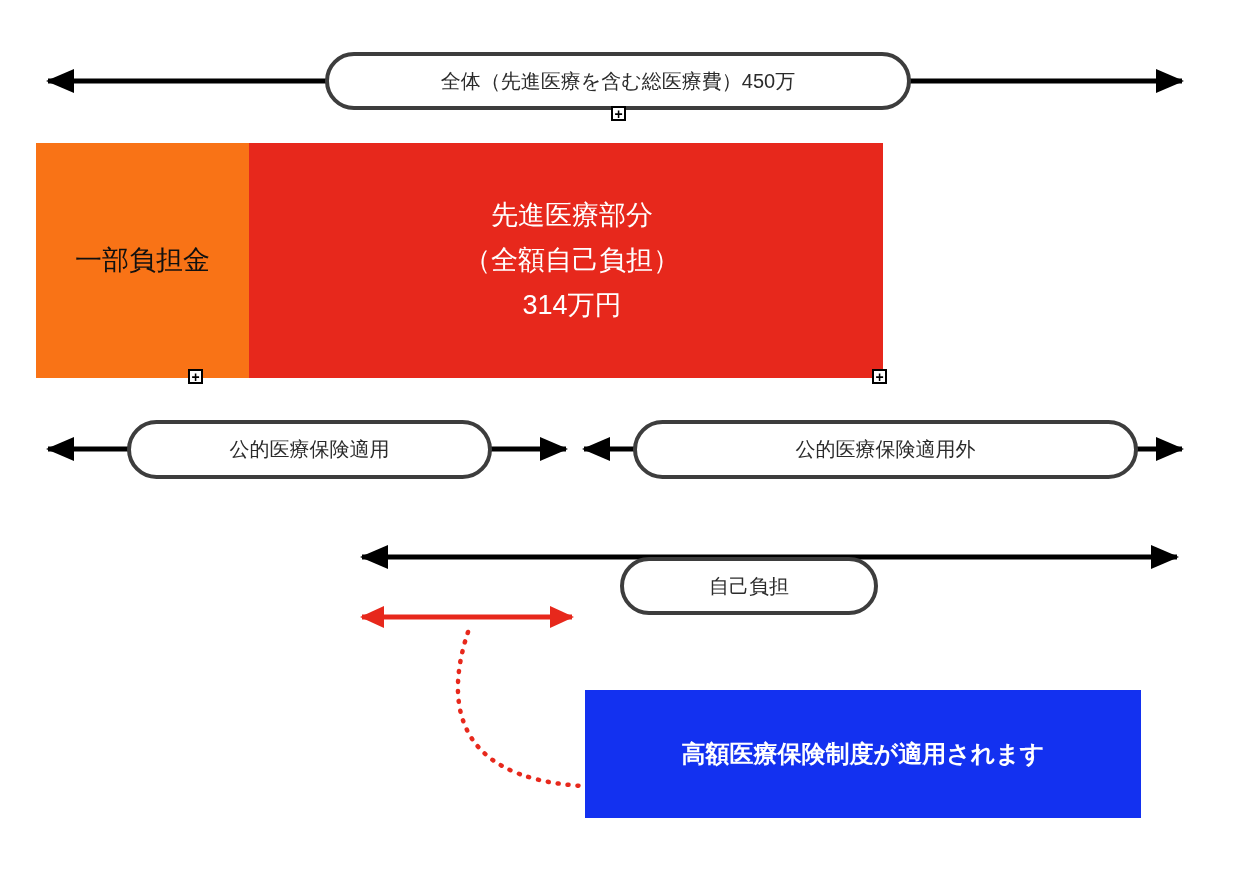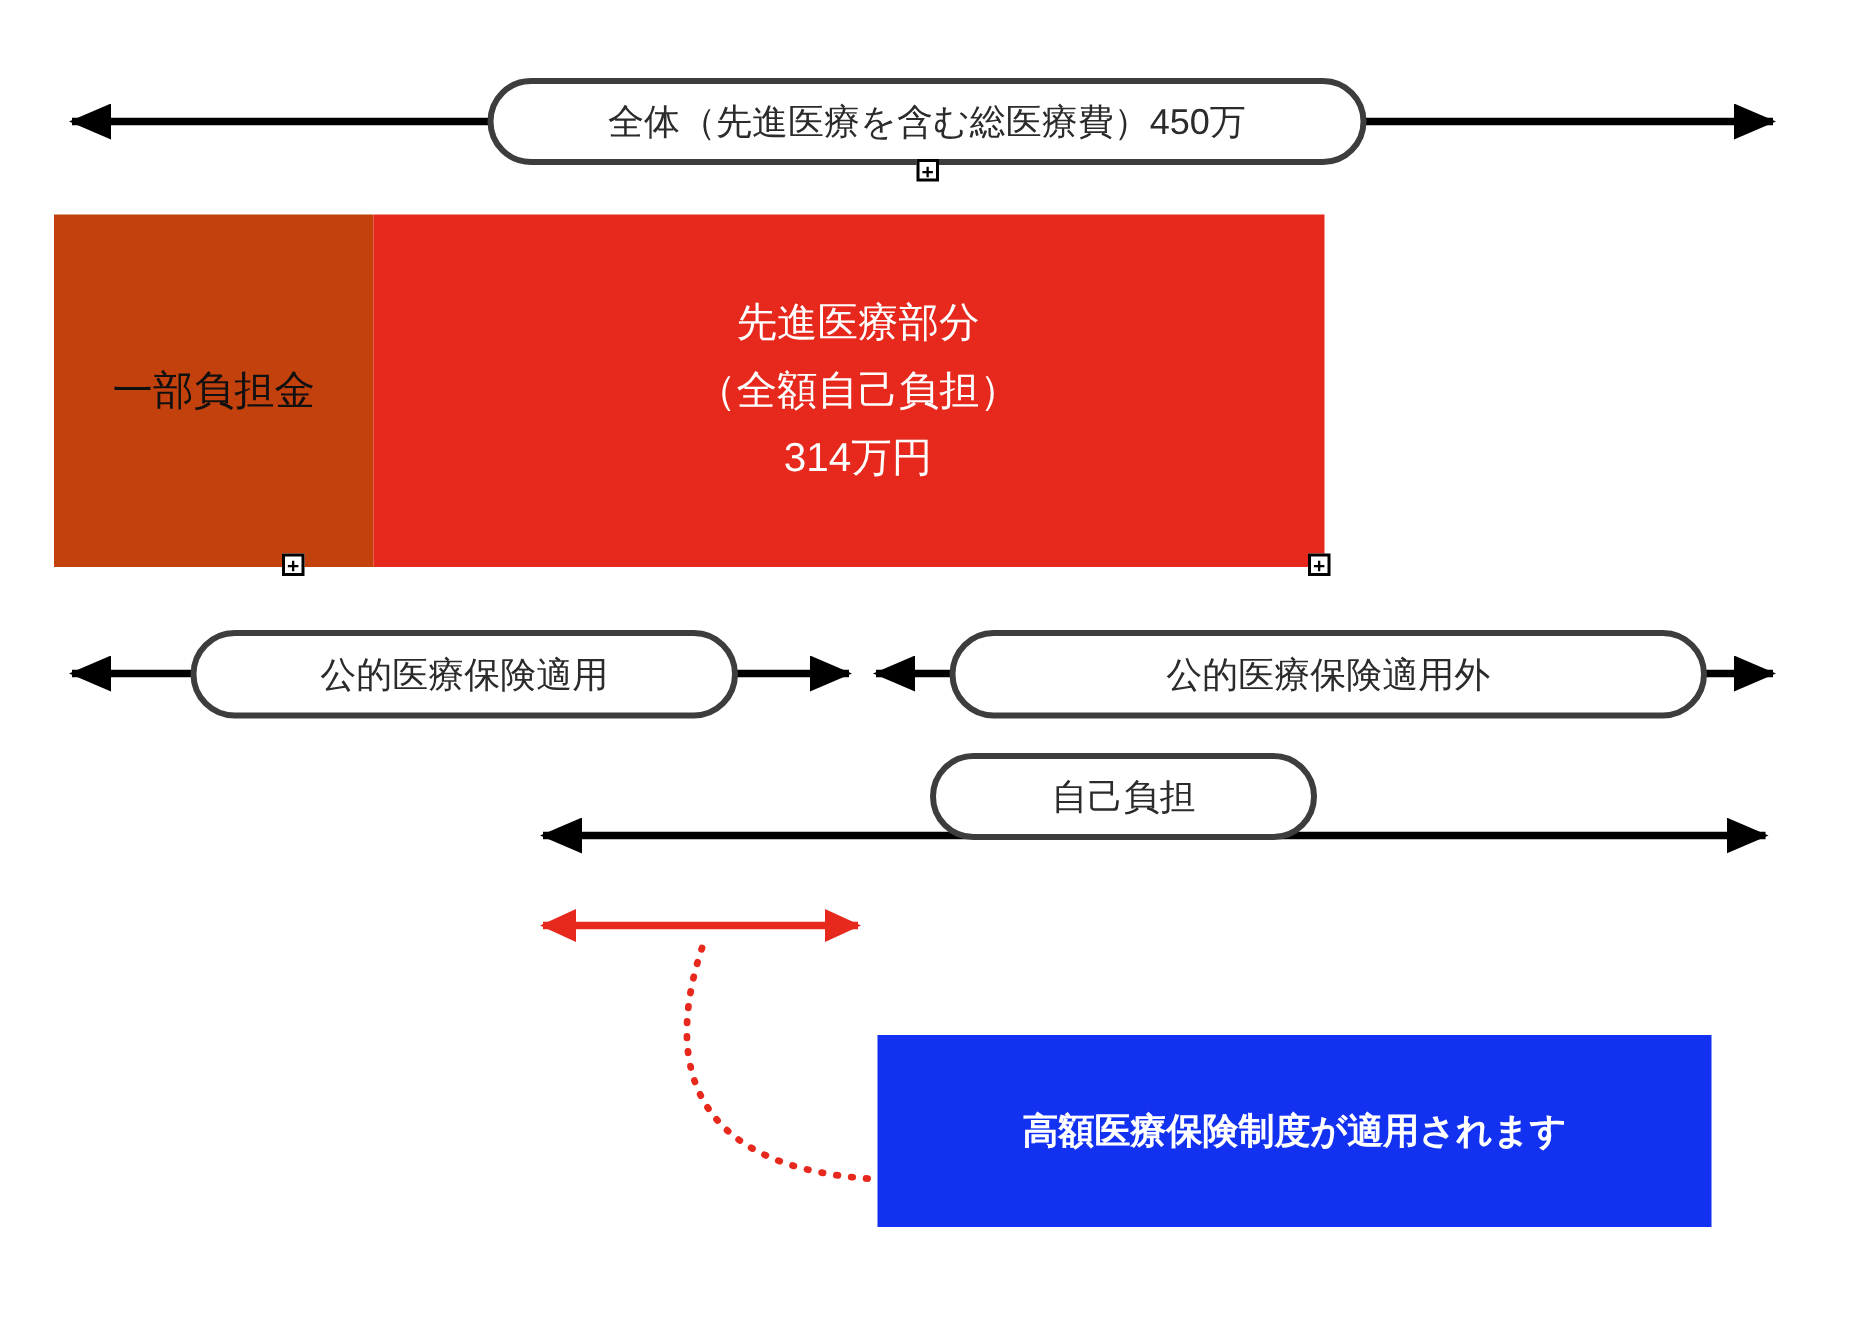--- a/index.html
+++ b/index.html
@@ -7,21 +7,21 @@
     width:1244px;height:886px;position:relative;overflow:hidden;
     background:#ffffff;
     font-family:"Liberation Sans","DejaVu Sans",sans-serif;
   }
   .stage{position:absolute;inset:0;}
   svg.arrow-layer{position:absolute;left:0;top:0;z-index:1;}
   .pill{
     position:absolute;z-index:2;box-sizing:border-box;
     background:#ffffff;border:4px solid #3d3d3d;border-radius:999px;
     display:flex;align-items:center;justify-content:center;
-    font-size:24px;color:#2b2b2b;white-space:nowrap;
+    font-size:20px;color:#2b2b2b;white-space:nowrap;
   }
   .bar{
     position:absolute;left:36px;top:143px;width:1154px;height:235px;
     display:flex;z-index:2;
   }
   .seg{
     display:flex;flex-direction:column;align-items:center;justify-content:center;
     font-size:27px;line-height:45px;text-align:center;color:#101010;
   }
   .seg.light{color:#ffffff;}
@@ -70,21 +70,21 @@
 
   <div class="pill" style="left:325px;top:52px;width:586px;height:58px;">
     <span>全体（先進医療を含む総医療費）450万</span>
   </div>
 
   <div class="plus-box" style="left:611px;top:106px;">
     <span>+</span>
   </div>
 
   <div class="bar">
-    <div class="seg seg-copay" style="background: #c2410c; gap: 10px;">
+    <div class="seg seg-copay" style="background: #f97316; gap: 10px;">
       <span>一部負担金</span>
     </div>
     <div class="seg seg-advanced light" style="background: rgb(231, 40, 28);">
       <span>先進医療部分</span>
       <span>（全額自己負担）</span>
       <span>314万円</span>
     </div>
   </div>
 
   <div class="plus-box" style="left:188px;top:369px;">
@@ -95,21 +95,21 @@
   </div>
 
   <div class="pill" style="left:127px;top:420px;width:365px;height:59px;">
     <span>公的医療保険適用</span>
   </div>
 
   <div class="pill" style="left:633px;top:420px;width:505px;height:59px;">
     <span>公的医療保険適用外</span>
   </div>
 
-  <div class="pill" style="left:620px;top:502px;width:258px;height:58px;">
+  <div class="pill" style="left:620px;top:557px;width:258px;height:58px;">
     <span>自己負担</span>
   </div>
 
   <div class="callout" style="background: rgb(19, 49, 240);">
     <span>高額医療保険制度が適用されます</span>
   </div>
 
 </div>
 
 </body></html>

